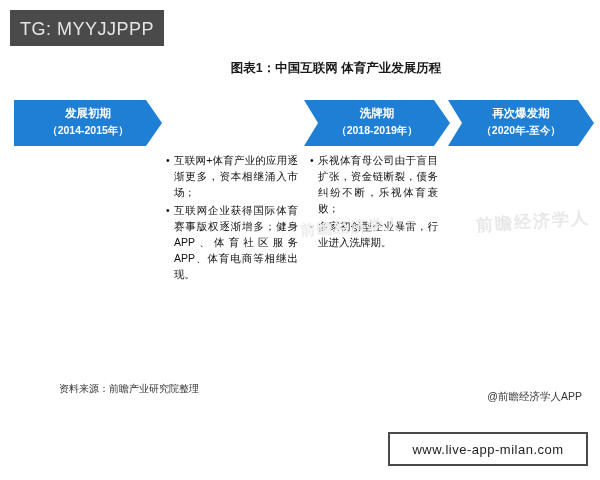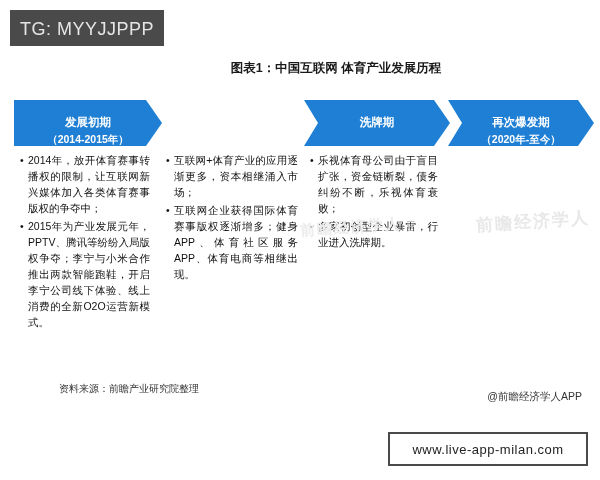--- a/index.html
+++ b/index.html
@@ -64,21 +64,21 @@
     position: absolute;
     inset: 0;
     background: #1f7fd4;
     clip-path: polygon(0 0, calc(100% - 16px) 0, 100% 50%, calc(100% - 16px) 100%, 0 100%, 14px 50%);
   }
   .arrow.first .shape {
     clip-path: polygon(0 0, calc(100% - 16px) 0, 100% 50%, calc(100% - 16px) 100%, 0 100%);
   }
   .arrow .txt {
     position: relative;
-    padding-top: 14px;
+    padding-top: 5px;
     line-height: 17px;
   }
   .arrow .line1 {
     font-size: 11.5px;
     font-weight: bold;
   }
   .arrow .line2 {
     font-size: 10.5px;
     font-weight: bold;
   }
@@ -196,36 +196,33 @@
       <div class="shape"></div>
       <div class="txt">
         <div class="line1">发展初期</div>
         <div class="line2">（2014-2015年）</div>
       </div>
     </div>
     <div class="arrow a3">
       <div class="shape"></div>
       <div class="txt">
         <div class="line1">洗牌期</div>
+        <div class="line2">（2018-2019年）</div>
       </div>
     </div>
     <div class="arrow a4">
       <div class="shape"></div>
       <div class="txt">
         <div class="line1">再次爆发期</div>
         <div class="line2">（2020年-至今）</div>
       </div>
     </div>
   </div>
 
   <div class="cols">
-    <div class="col c1">
-      <div class="bullet">2014年，放开体育赛事转播权的限制，让互联网新兴媒体加入各类体育赛事版权的争夺中；</div>
-      <div class="bullet">2015年为产业发展元年，PPTV、腾讯等纷纷入局版权争夺；李宁与小米合作推出两款智能跑鞋，开启李宁公司线下体验、线上消费的全新O2O运营新模式。</div>
-    </div>
     <div class="col c2">
       <div class="bullet">互联网+体育产业的应用逐渐更多，资本相继涌入市场；</div>
       <div class="bullet">互联网企业获得国际体育赛事版权逐渐增多；健身APP、体育社区服务APP、体育电商等相继出现。</div>
     </div>
     <div class="col c3">
       <div class="bullet">乐视体育母公司由于盲目扩张，资金链断裂，债务纠纷不断，乐视体育衰败；</div>
       <div class="bullet">多家初创型企业暴雷，行业进入洗牌期。</div>
     </div>
   </div>
 

